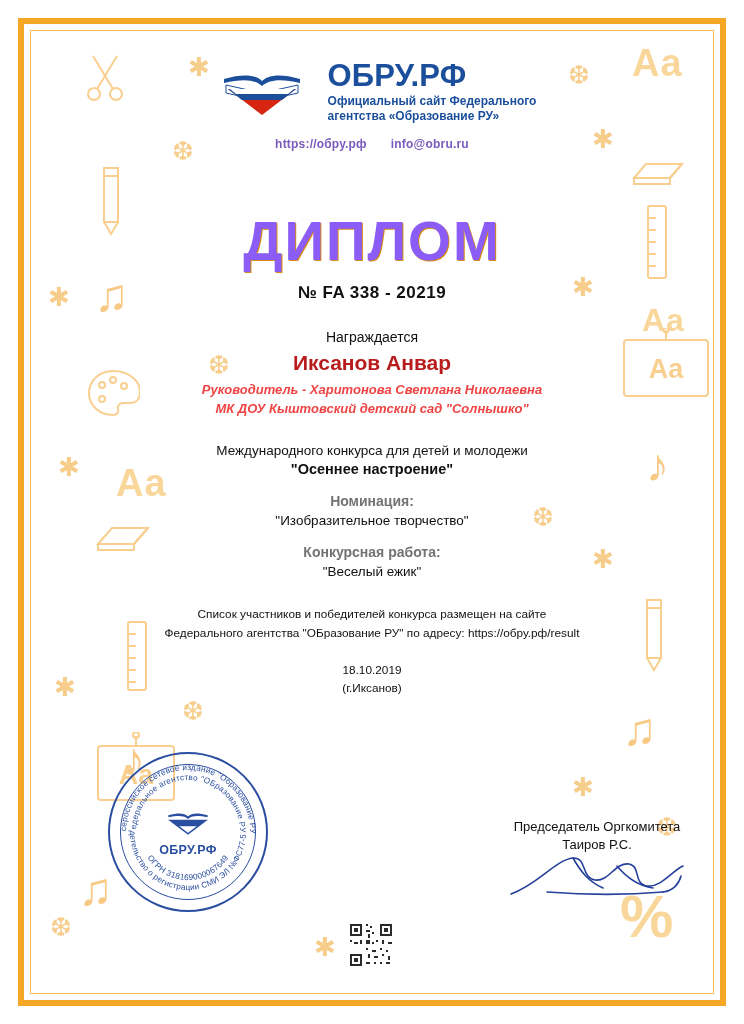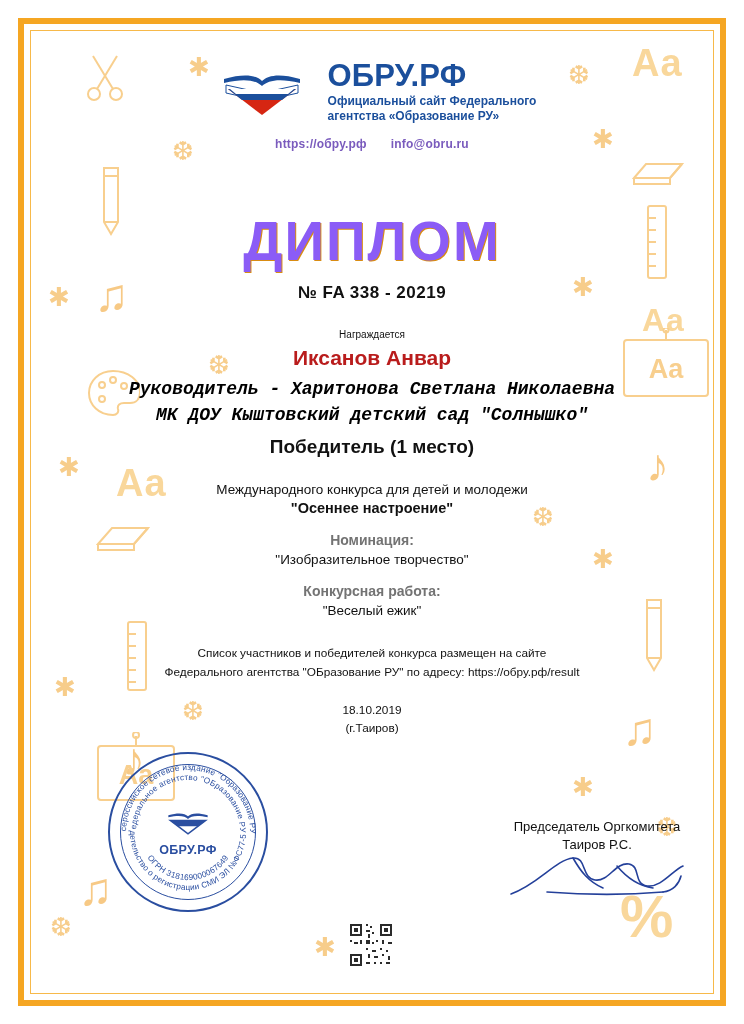--- a/index.html
+++ b/index.html
@@ -136,37 +136,36 @@
   }
   .diploma-number {
     margin-top: 10px;
     font-size: 17px;
     font-weight: 700;
     color: #111;
     letter-spacing: 0.5px;
   }
   .awarded-label {
     margin-top: 26px;
-    font-size: 10px;
+    font-size: 14px;
     color: #111;
   }
   .recipient {
     margin-top: 6px;
     font-size: 21px;
     font-weight: 700;
     color: #b91c1c;
   }
   .supervisor {
     margin-top: 6px;
-    font-size: 18px;
+    font-size: 13px;
     font-weight: 700;
     font-style: italic;
-    color: #000000;
+    color: #ef4444;
     line-height: 1.45;
-    font-family: Liberation Mono, monospace;
   }
   .place {
     margin-top: 8px;
     font-size: 19px;
     font-weight: 700;
     color: #111;
   }
   .contest-line {
     margin-top: 24px;
     font-size: 13.5px;
@@ -438,38 +437,37 @@
     </div>
 
     <div class="diploma-title">ДИПЛОМ</div>
     <div class="diploma-number">№ FA 338 - 20219</div>
 
     <div class="awarded-label">Награждается</div>
     <div class="recipient">Иксанов Анвар</div>
     <div class="supervisor">Руководитель - Харитонова Светлана Николаевна</div>
     <div class="supervisor" style="margin-top:0;">МК ДОУ Кыштовский детский сад "Солнышко"</div>
 
-    <div class="place">Победитель (1 место)</div>
     <div class="contest-line">Международного конкурса для детей и молодежи</div>
     <div class="contest-name">"Осеннее настроение"</div>
 
     <div class="section-label">Номинация:</div>
     <div class="section-value">"Изобразительное творчество"</div>
 
     <div class="section-label">Конкурсная работа:</div>
     <div class="section-value">"Веселый ежик"</div>
 
     <div class="note-block">
       <div>Список участников и победителей конкурса размещен на сайте</div>
       <div>Федерального агентства "ОБразование РУ" по адресу: https://обру.рф/result</div>
     </div>
 
     <div class="date-block">
       <div>18.10.2019</div>
-      <div>(г.Таиров)</div>
+      <div>(г.Иксанов)</div>
     </div>
   </div>
 
   <div class="sign-area">
     <div class="sign-role">Председатель Оргкомитета</div>
     <div class="sign-name">Таиров Р.С.</div>
     <div class="sign-scribble">
       <svg width="240" height="56" viewBox="0 0 240 56" fill="none" stroke="#24409a" stroke-width="1.6" stroke-linecap="round">
         <path d="M34 46 C62 36, 78 12, 96 10 C110 9, 104 30, 118 32 C132 34, 138 14, 152 16 C164 18, 156 36, 170 38 C184 40, 196 22, 206 18"></path>
         <path d="M96 10 C104 24, 112 34, 126 40"></path>

